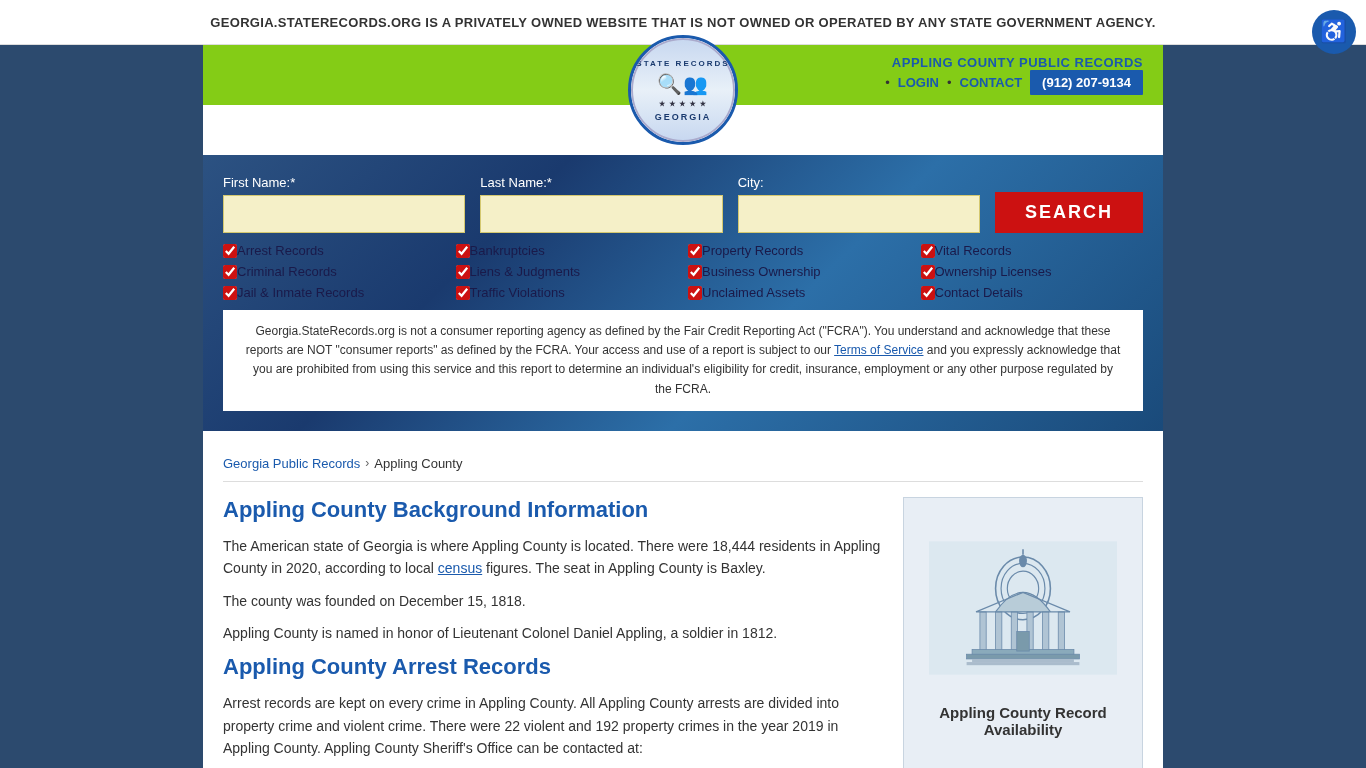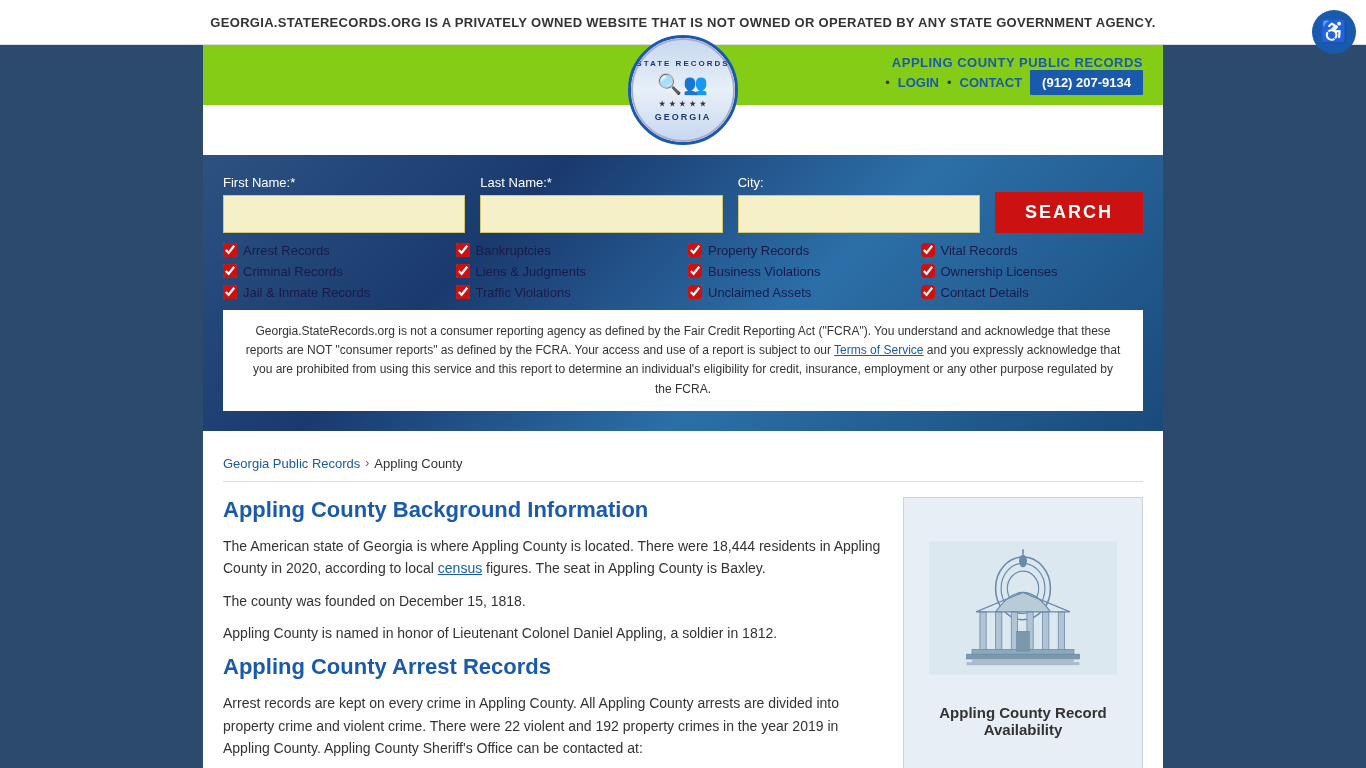--- a/index.html
+++ b/index.html
@@ -160,22 +160,21 @@
     }
 
     .checkboxes-grid {
       display: grid;
       grid-template-columns: repeat(4, 1fr);
       gap: 6px 10px;
       margin-top: 10px;
     }
     .checkbox-item {
       display: flex;
-      align-items: flex-start;
-      gap: 6px;
+      align-items: center;
       color: #1a1a4a;
       font-size: 13px;
     }
     .checkbox-item input[type="checkbox"] {
       accent-color: #cc1111;
       width: 14px;
       height: 14px;
     }
 
     .disclaimer-box {
@@ -339,21 +338,21 @@
           <div class="checkbox-item">
             <input type="checkbox" checked="" style=""> 
             <span>Criminal Records</span>
           </div>
           <div class="checkbox-item">
             <input type="checkbox" checked="" style=""> 
             <span>Liens &amp; Judgments</span>
           </div>
           <div class="checkbox-item">
             <input type="checkbox" checked="" style=""> 
-            <span>Business Violations</span>
+            <span>Business Ownership</span>
           </div>
           <div class="checkbox-item">
             <input type="checkbox" checked="" style=""> 
             <span>Ownership Licenses</span>
           </div>
           <div class="checkbox-item">
             <input type="checkbox" checked="" style=""> 
             <span>Jail &amp; Inmate Records</span>
           </div>
           <div class="checkbox-item">

